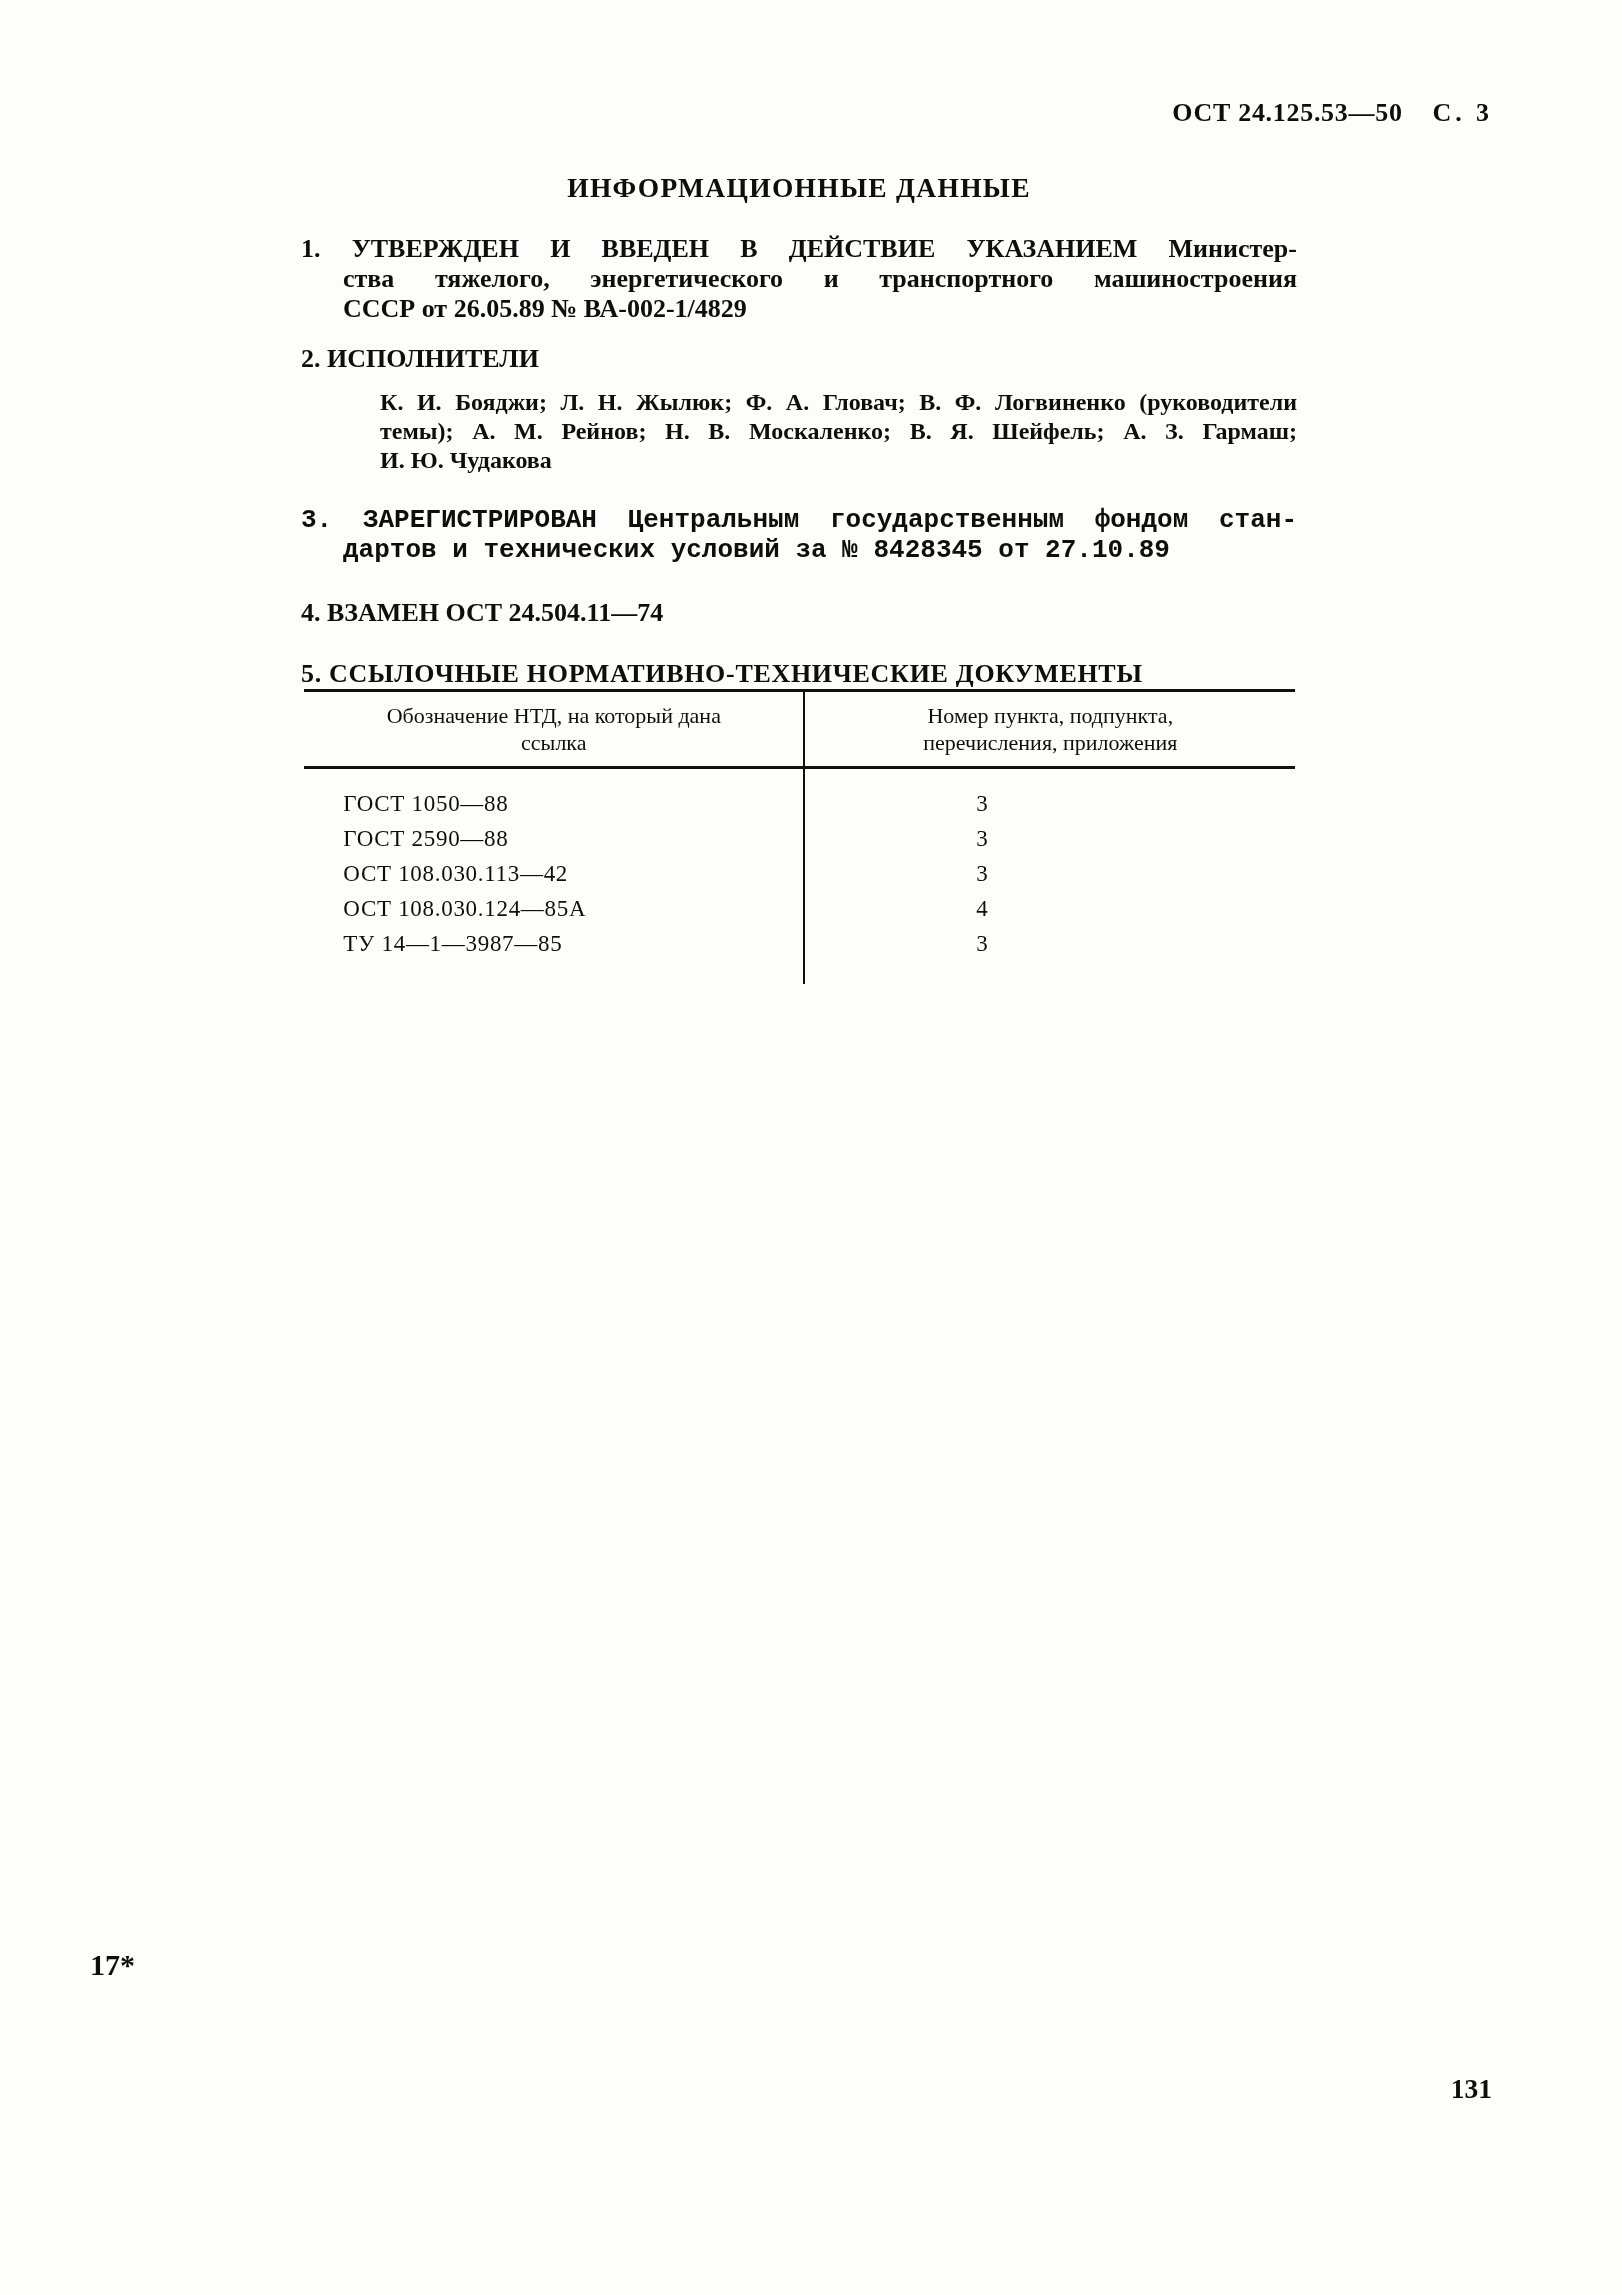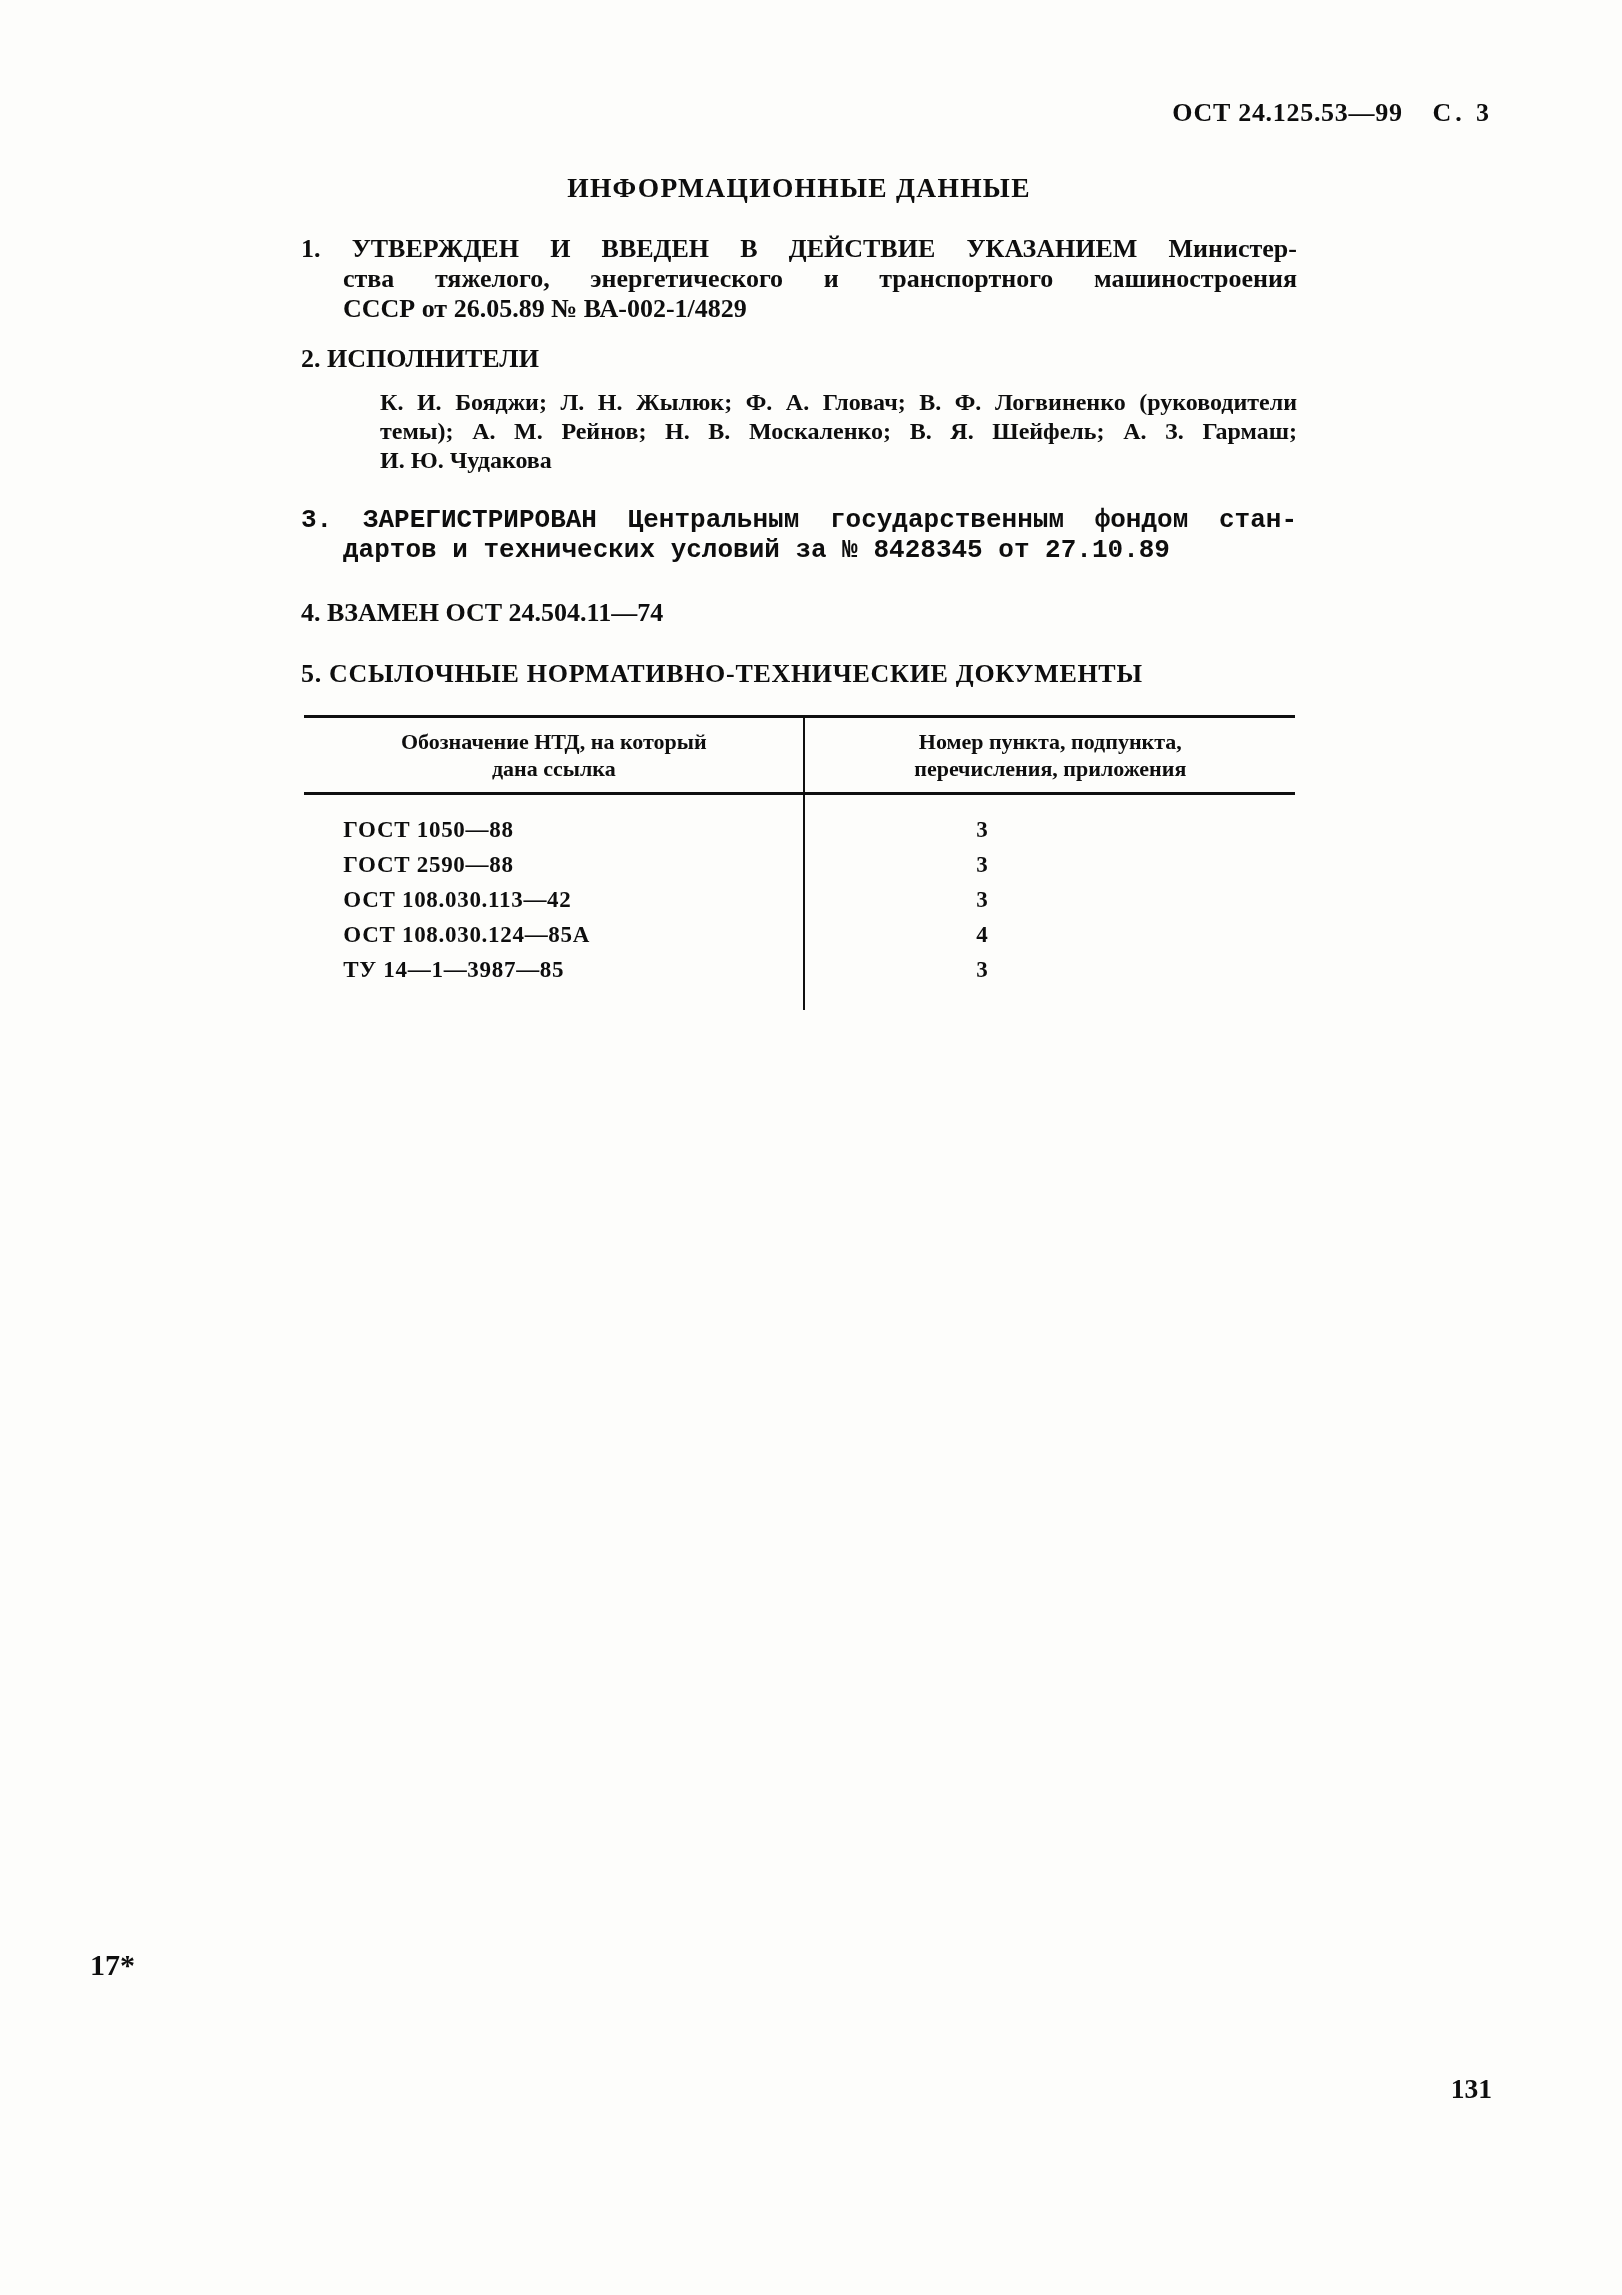--- a/index.html
+++ b/index.html
@@ -66,25 +66,24 @@
     margin-left: 79px;
     font-size: 24px;
     line-height: 29px;
   }
   .executors .line { min-height: 29px; }
   .sec3 { margin-top: 30px; font-family: Liberation Mono, monospace; }
   .sec4 { margin-top: 33px; }
   .sec5 { margin-top: 31px; letter-spacing: 0.7px; }
   
   .reftable {
-    margin-top: 26px;
     margin-left: 3.3px;
     width: 991px;
     border-top: 3.3px solid #101010;
-    font-weight: 700;
+    font-weight: 400;
   }
   .thead {
     display: grid;
     grid-template-columns: 499px 1fr;
     border-bottom: 3.3px solid #101010;
   }
   .th {
     display: flex;
     align-items: center;
     justify-content: center;
@@ -133,21 +132,21 @@
     font-size: 27.5px;
     font-weight: 700;
   }
 </style>
 </head>
 <body>
 
 <div class="page">
 
   <div class="running-head">
-    <span>ОСТ 24.125.53—99</span><span class="page-label">С. 3</span>
+    <span>ОСТ 24.125.53—50</span><span class="page-label">С. 3</span>
   </div>
 
   <div class="content">
 
     <h1 class="doc-title">ИНФОРМАЦИОННЫЕ ДАННЫЕ</h1>
 
     <div class="para sec1">
       <div class="line jline">1. УТВЕРЖДЕН И ВВЕДЕН В ДЕЙСТВИЕ УКАЗАНИЕМ Министер-</div>
       <div class="line jline cont">ства тяжелого, энергетического и транспортного машиностроения</div>
       <div class="line cont">СССР от 26.05.89 № ВА-002-1/4829</div>

